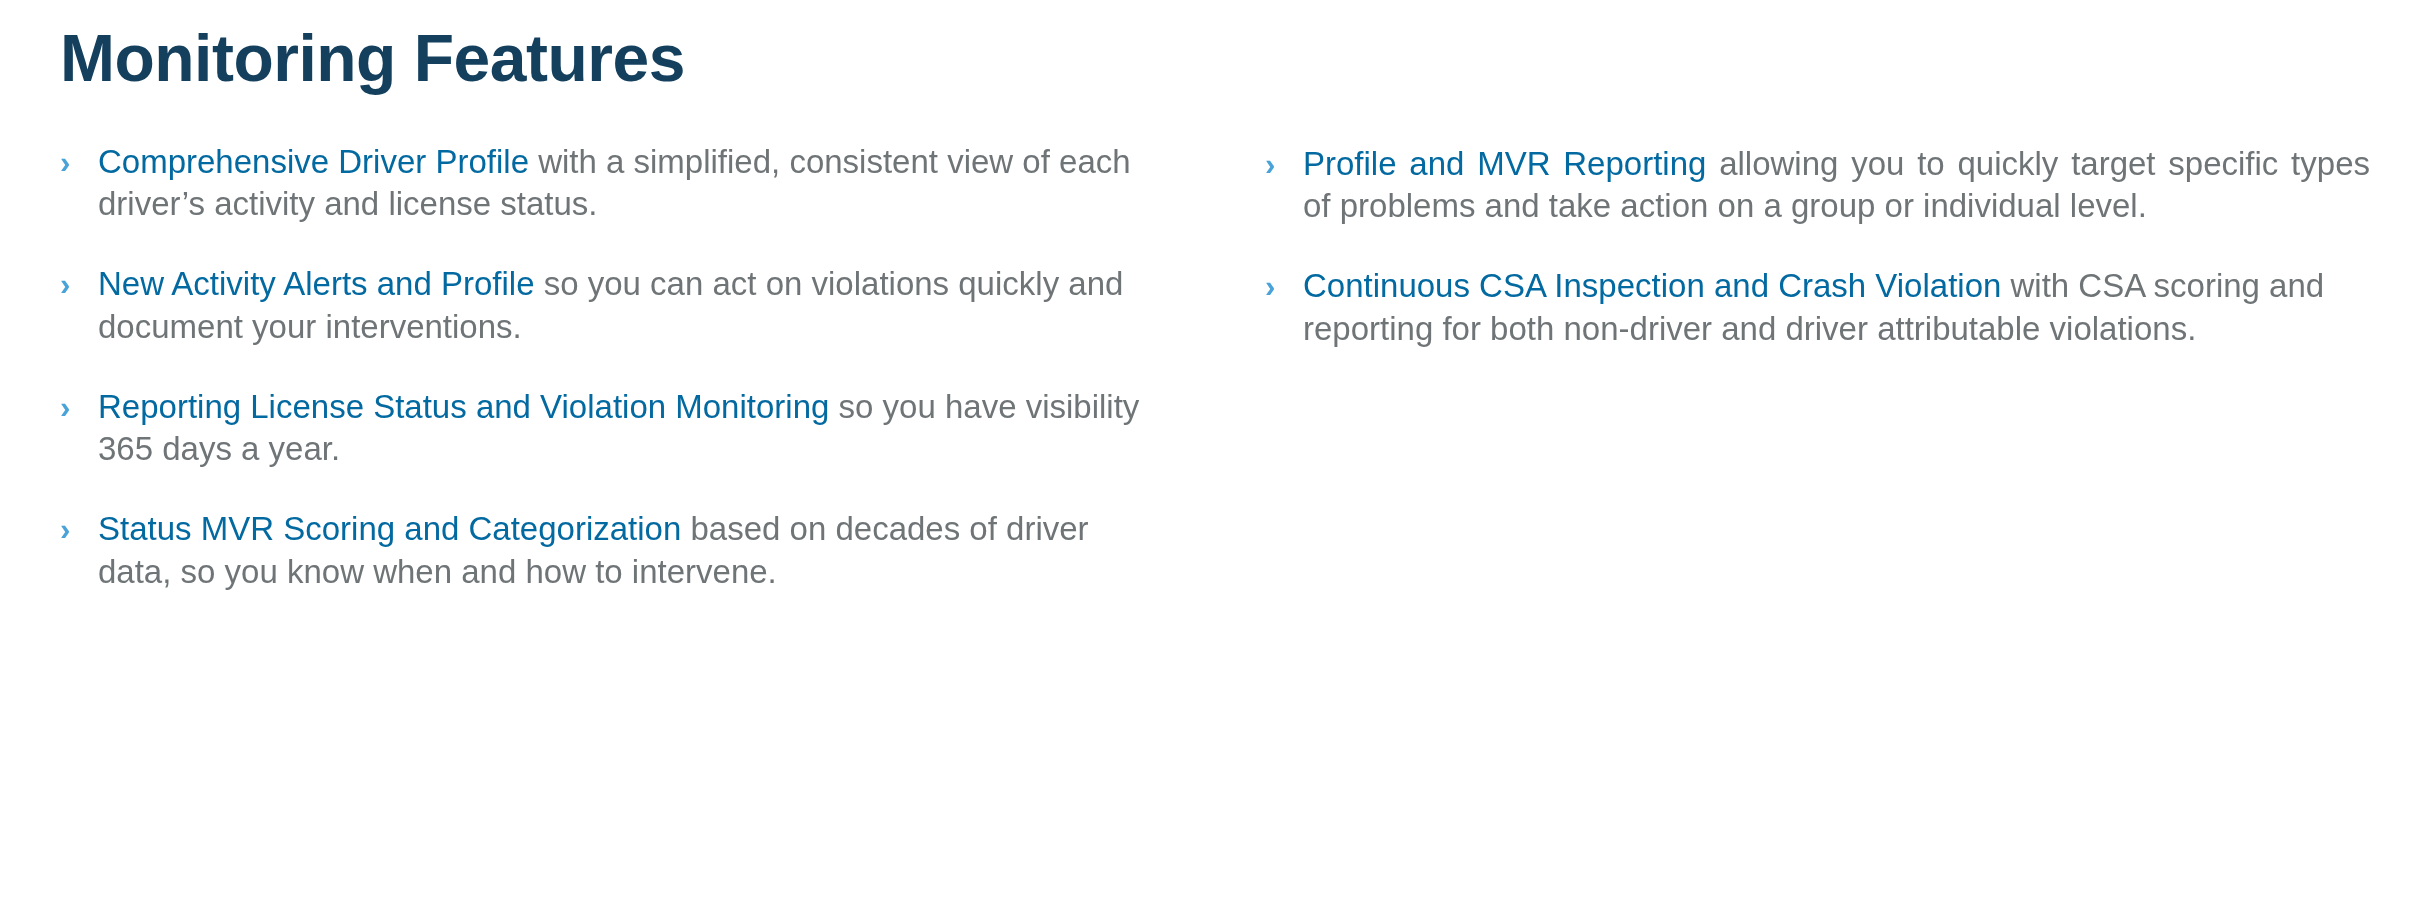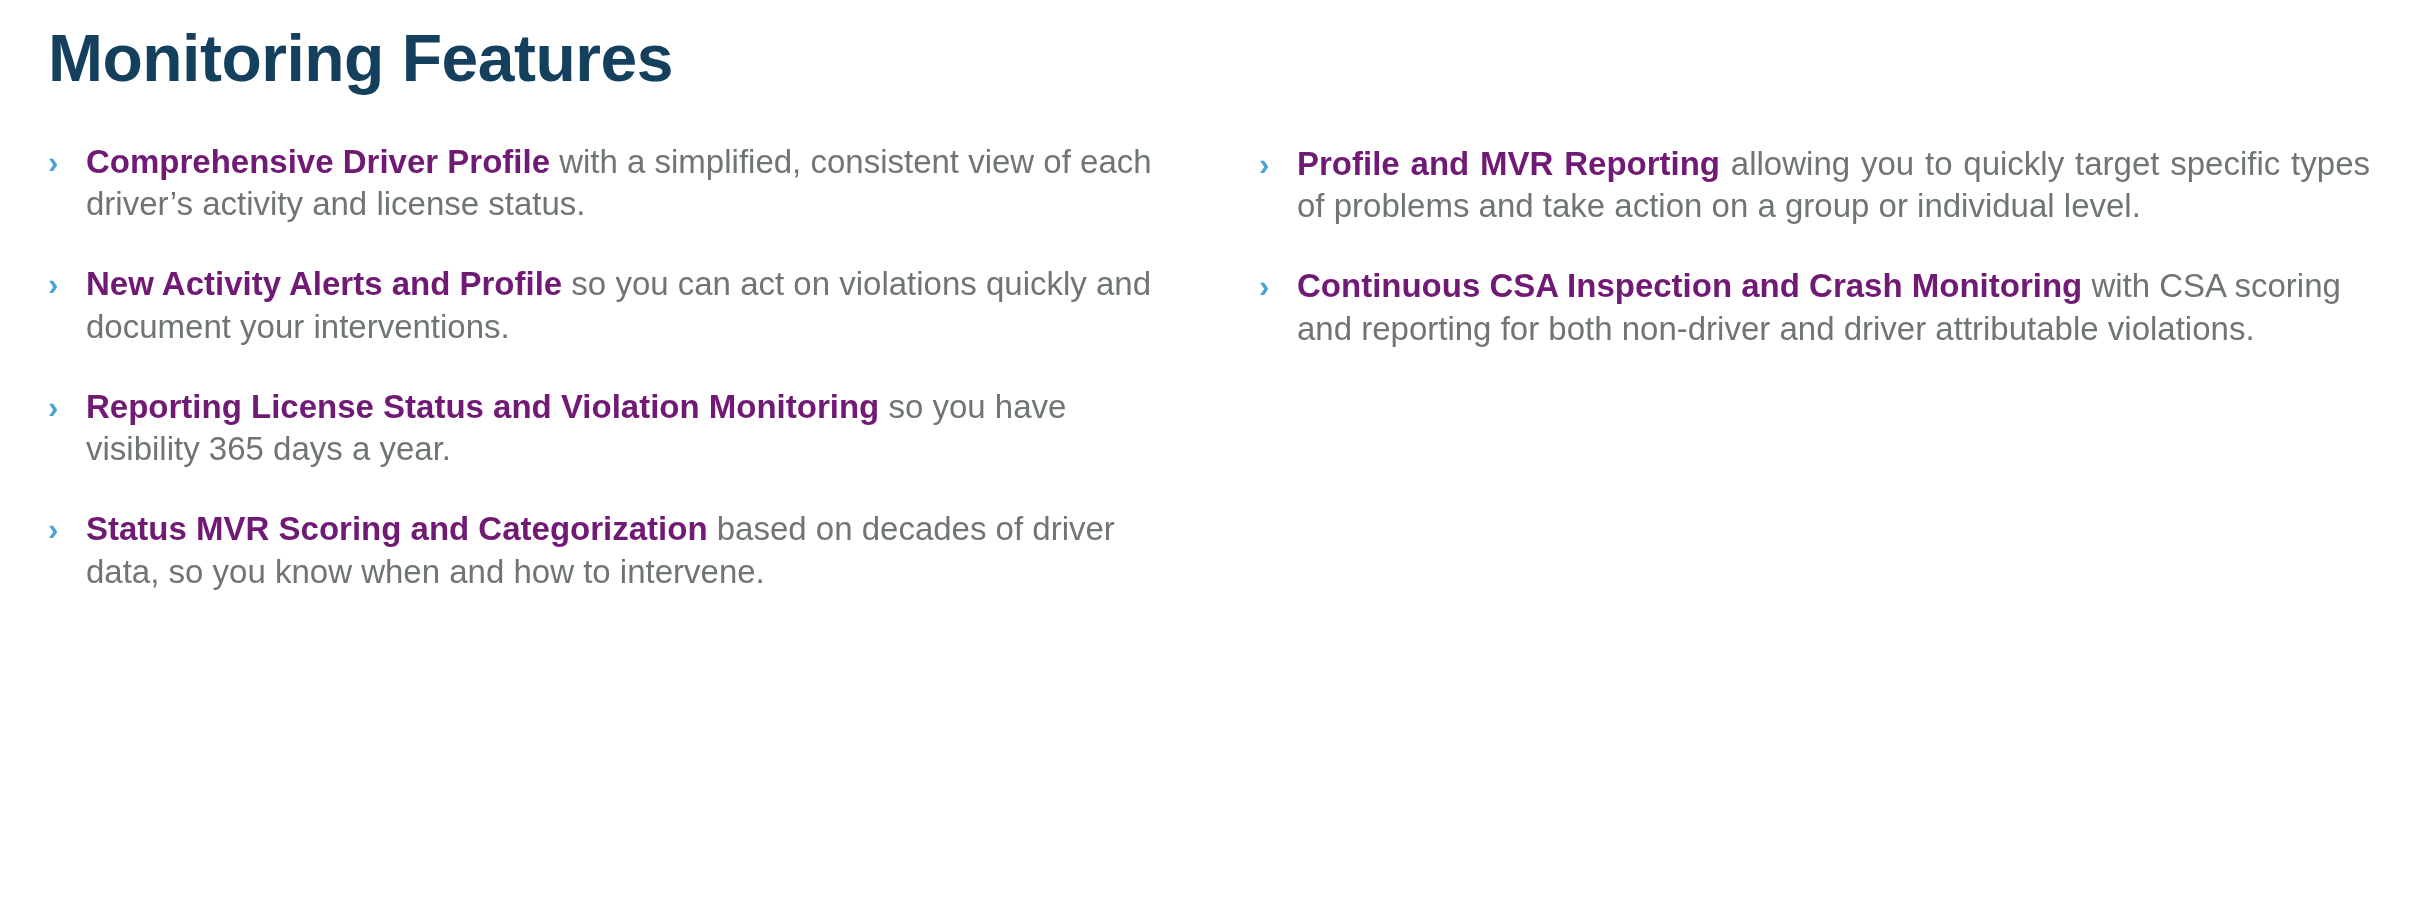--- a/index.html
+++ b/index.html
@@ -11,21 +11,21 @@
     height: 910px;
     background: #ffffff;
     font-family: "Liberation Sans", sans-serif;
     -webkit-font-smoothing: antialiased;
   }
   .page {
     position: relative;
     width: 2430px;
     height: 910px;
     box-sizing: border-box;
-    padding: 24px 60px 0 48px;
+    padding: 24px 60px 0 60px;
   }
   .page-title {
     font-size: 66px;
     line-height: 1.06;
     font-weight: 700;
     color: #14405e;
     letter-spacing: -0.5px;
     margin: 0 0 14px 0;
   }
   .columns {
@@ -59,22 +59,22 @@
   .chev {
     position: absolute;
     left: 0;
     top: 0.06em;
     color: #4aa3d8;
     font-size: 31px;
     font-weight: 700;
     line-height: 1.28;
   }
   .strong {
-    font-weight: 700;
-    color: #701a75;
+    font-weight: 400;
+    color: #0369a1;
   }
   .rest {
     font-weight: 400;
     color: #6f7477;
   }
 </style>
 </head>
 <body>
 
 <div class="page">
@@ -103,19 +103,19 @@
 
     </div>
 
     <div class="column column-right">
 
       <p class="feature justified">
         <span class="chev">›</span><span class="strong">Profile and MVR Reporting</span><span class="rest"> allowing you to quickly target specific types of problems and take action on a group or individual level.</span>
       </p>
 
       <p class="feature">
-        <span class="chev">›</span><span class="strong">Continuous CSA Inspection and Crash Monitoring</span><span class="rest"> with CSA scoring and reporting for both non-driver and driver attributable violations.</span>
+        <span class="chev">›</span><span class="strong">Continuous CSA Inspection and Crash Violation</span><span class="rest"> with CSA scoring and reporting for both non-driver and driver attributable violations.</span>
       </p>
 
     </div>
 
   </div>
 </div>
 
 </body></html>

